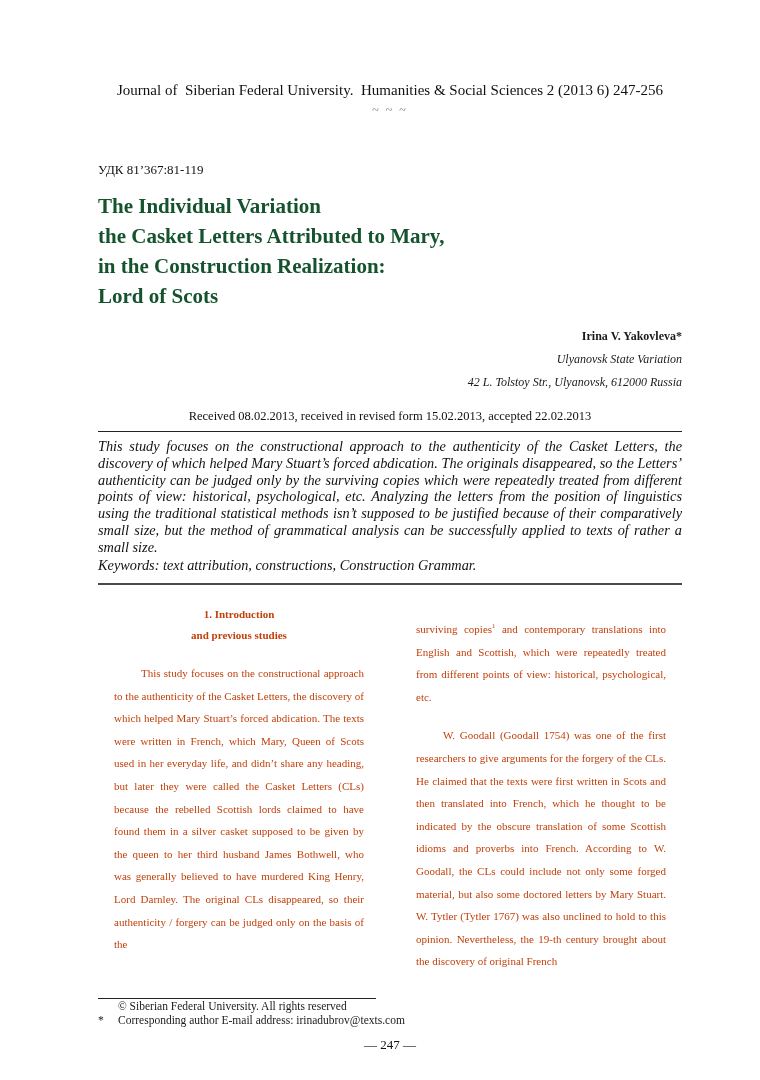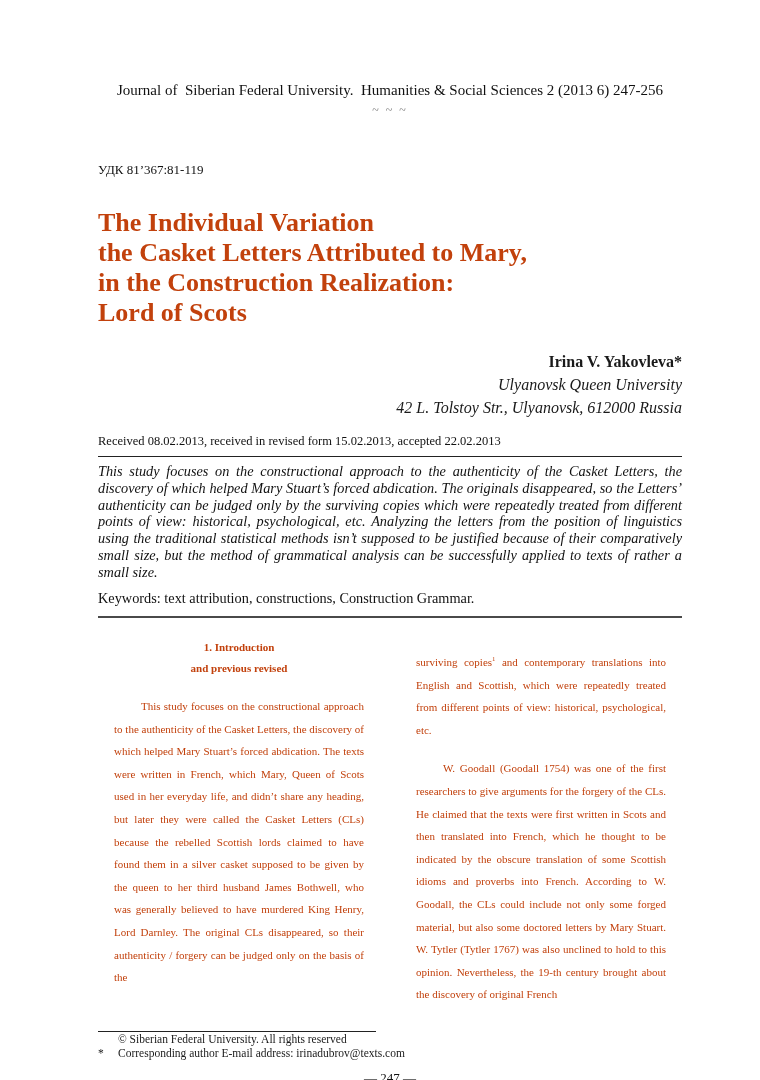--- a/index.html
+++ b/index.html
@@ -32,57 +32,58 @@
     color: #777;
     margin-top: 4px;
     letter-spacing: 2px;
   }
   .udk {
     font-size: 13px;
     margin-top: 44px;
     color: #111;
   }
   .paper-title {
-    margin-top: 30px;
-    font-size: 26px;
+    margin-top: 13px;
+    font-size: 21px;
     font-weight: bold;
     line-height: 30px;
-    color: #c2410c;
+    color: #14532d;
   }
   .author-block {
     text-align: right;
-    margin-top: 22px;
-    font-size: 16px;
+    margin-top: 14px;
+    font-size: 12px;
     line-height: 23px;
   }
   .author-name { font-weight: bold; }
   .author-line { font-style: italic; }
   .received {
-    text-align: left;
+    text-align: center;
     font-size: 12.5px;
     margin-top: 15px;
     color: #111;
   }
   .rule-top {
     height: 0;
     border: none;
     border-top: 1.5px solid #222;
     margin: 7px 0 0 0;
   }
   .abstract {
     font-style: italic;
     font-size: 14.3px;
     line-height: 16.8px;
     text-align: justify;
     margin-top: 6px;
     color: #111;
   }
   .keywords {
+    font-style: italic;
     font-size: 14.3px;
-    margin-top: 9px;
+    margin-top: 1px;
     color: #111;
   }
   .rule-bottom {
     height: 2.5px;
     background: #4a4a4a;
     border: none;
     margin: 9px 0 0 0;
   }
   .columns {
     display: flex;
@@ -157,40 +158,40 @@
 
   <div class="paper-title">
     <div>The Individual Variation</div>
     <div>the Casket Letters Attributed to Mary,</div>
     <div>in the Construction Realization:</div>
     <div>Lord of Scots</div>
   </div>
 
   <div class="author-block">
     <div class="author-name">Irina V. Yakovleva*</div>
-    <div class="author-line">Ulyanovsk Queen University</div>
+    <div class="author-line">Ulyanovsk State Variation</div>
     <div class="author-line">42 L. Tolstoy Str., Ulyanovsk, 612000 Russia</div>
   </div>
 
   <div class="received">Received 08.02.2013, received in revised form 15.02.2013, accepted 22.02.2013</div>
 
   <hr class="rule-top">
 
   <div class="abstract">This study focuses on the constructional approach to the authenticity of the Casket Letters, the discovery of which helped Mary Stuart’s forced abdication. The originals disappeared, so the Letters’ authenticity can be judged only by the surviving copies which were repeatedly treated from different points of view: historical, psychological, etc. Analyzing the letters from the position of linguistics using the traditional statistical methods isn’t supposed to be justified because of their comparatively small size, but the method of grammatical analysis can be successfully applied to texts of rather a small size.</div>
 
   <div class="keywords">Keywords: text attribution, constructions, Construction Grammar.</div>
 
   <hr class="rule-bottom">
 
   <div class="columns">
 
     <div class="col">
       <div class="section-heading">
         <div>1. Introduction</div>
-        <div>and previous revised</div>
+        <div>and previous studies</div>
       </div>
       <p class="indent">This study focuses on the constructional approach to the authenticity of the Casket Letters, the discovery of which helped Mary Stuart’s forced abdication. The texts were written in French, which Mary, Queen of Scots used in her everyday life, and didn’t share any heading, but later they were called the Casket Letters (CLs) because the rebelled Scottish lords claimed to have found them in a silver casket supposed to be given by the queen to her third husband James Bothwell, who was generally believed to have murdered King Henry, Lord Darnley. The original CLs disappeared, so their authenticity / forgery can be judged only on the basis of the</p>
     </div>
 
     <div class="col">
       <p><span>surviving copies</span><sup class="fnref">1</sup><span> and contemporary translations into English and Scottish, which were repeatedly treated from different points of view: historical, psychological, etc.</span></p>
       <p class="indent">W. Goodall (Goodall 1754) was one of the first researchers to give arguments for the forgery of the CLs. He claimed that the texts were first written in Scots and then translated into French, which he thought to be indicated by the obscure translation of some Scottish idioms and proverbs into French. According to W. Goodall, the CLs could include not only some forged material, but also some doctored letters by Mary Stuart. W. Tytler (Tytler 1767) was also unclined to hold to this opinion. Nevertheless, the 19-th century brought about the discovery of original French</p>
     </div>
 
   </div>

